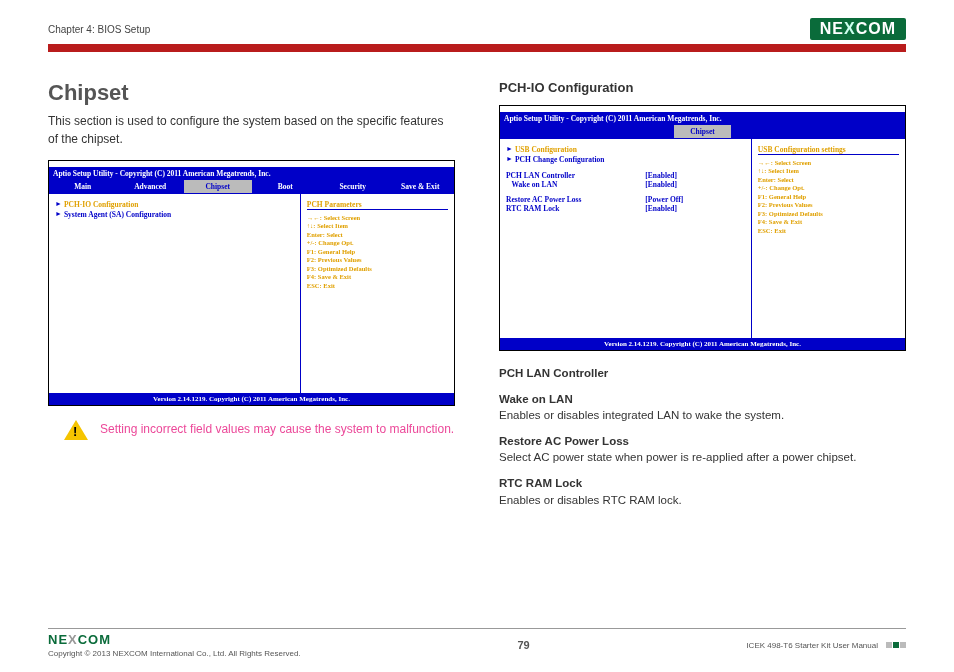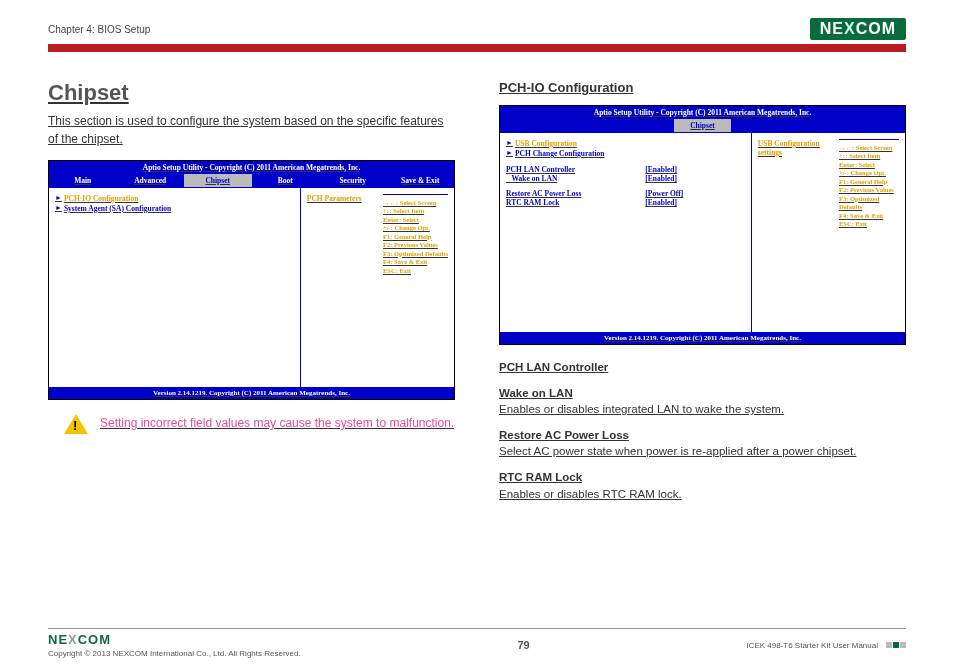--- a/index.html
+++ b/index.html
@@ -2,31 +2,31 @@
 <html><head>
 <meta charset="utf-8">
 <style>
   * { box-sizing: border-box; margin: 0; padding: 0; }
   body { font-family: Arial, Helvetica, sans-serif; background: #fff; color: #333; width: 954px; height: 672px; position: relative; padding: 18px 48px 0 48px; }
   .pg-header { display: flex; justify-content: space-between; align-items: center; border-bottom: 8px solid #b91c1c; padding-bottom: 4px; margin-bottom: 28px; }
   .chapter { font-size: 10px; color: #444; }
   .logo { background: #0a6b3a; color: #fff; font-weight: bold; padding: 2px 10px; font-size: 16px; letter-spacing: 1px; border-radius: 2px; }
   .logo .x { color: #cfe; }
   .cols { display: flex; gap: 44px; }
-  .col { flex: 1; text-decoration: underline; }
+  .col { flex: 1; }
   h1.title { font-size: 22px; font-weight: bold; color: #555; margin-bottom: 6px; }
   .intro { font-size: 12px; color: #333; line-height: 1.5; margin-bottom: 12px; }
   .bios { border: 1px solid #000; font-size: 7.5px; font-family: "Times New Roman", serif; font-weight: bold; margin-bottom: 14px; }
-  .bios-top { background: #0000c8; color: #fff; text-align: center; padding: 2px 4px; }
+  .bios-top { background: #0000c8; color: #fff; text-align: left; padding: 2px 4px; margin-top: 6px; }
   .tabs { display: flex; background: #0000c8; color: #fff; }
   .tabs .tab { flex: 1; text-align: center; padding: 2px 3px; font-size: 7.5px; }
   .tabs .tab.active { background: #bbb; color: #0000c8; }
   .bios-body { display: flex; background: #fff; border-top: 1px solid #0000c8; min-height: 200px; }
   .bios-left { flex: 2.2; padding: 6px; color: #0000c8; border-right: 1px solid #0000c8; }
-  .bios-right { flex: 1.3; padding: 6px; color: #0000c8; display: flex; justify-content: space-between; }
+  .bios-right { flex: 1.3; padding: 6px; color: #0000c8; display: flex; flex-direction: column; }
   .yellow { color: #e0a000; }
   .bios-item { display: flex; align-items: flex-start; gap: 2px; margin-bottom: 1px; }
   .arrow { color: #0000c8; font-size: 7px; }
   .row { display: flex; }
   .row .lab { flex: 1.4; }
   .row .val { flex: 1; }
   .help { font-size: 6.5px; line-height: 1.3; }
   .help-sep { border-top: 1px solid #0000c8; margin-bottom: 4px; }
   .bios-foot { background: #0000c8; color: #fff; text-align: center; padding: 2px 4px; font-size: 7px; }
   .warn-row { display: flex; gap: 12px; align-items: flex-start; margin-top: 4px; padding-left: 16px; }

